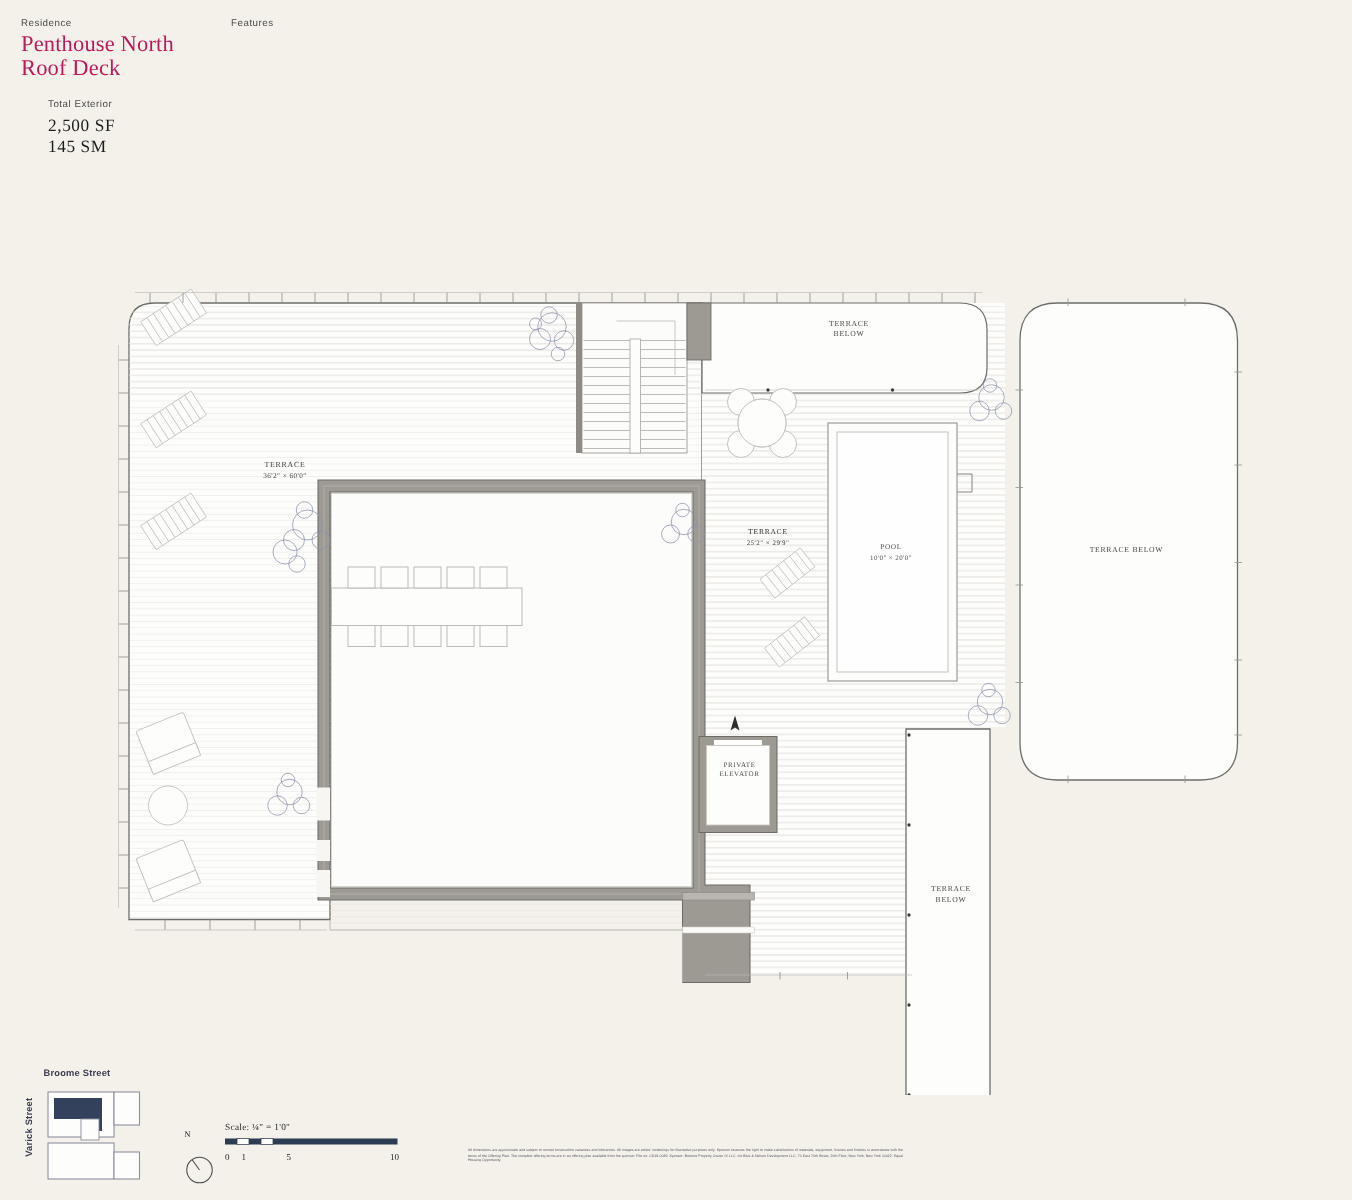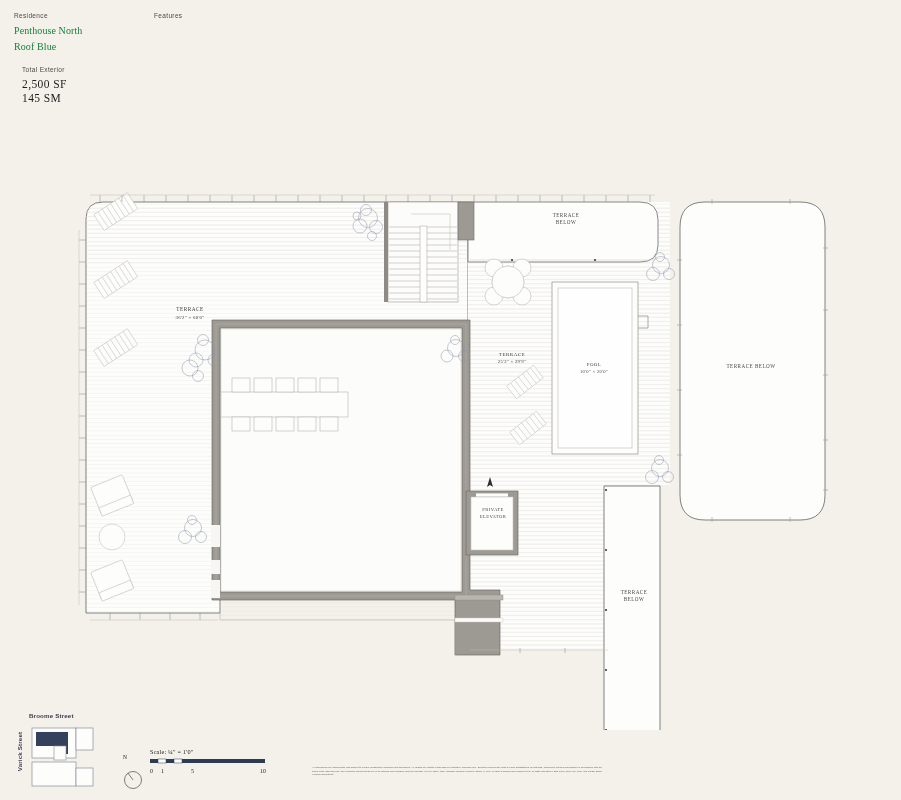--- a/index.html
+++ b/index.html
@@ -18,28 +18,28 @@
   .col{position:absolute;top:0;}
   .col-a{left:0;}
   .col-b{left:140px;}
   .eyebrow{
     font-family:"Liberation Sans",sans-serif;
     font-size:6.5px;letter-spacing:.35px;color:#4a4a4a;
     margin:0 0 4px 0;font-weight:400;
   }
   .big{
     font-family:"Liberation Serif",serif;
-    font-size:10px;line-height:15.5px;color:#15803d;
+    font-size:15px;line-height:15.5px;color:#be185d;
     letter-spacing:.1px;font-weight:400;
   }
   .area{
     font-family:"Liberation Serif",serif;
     font-size:11.5px;line-height:14px;color:#1d1d1d;letter-spacing:.4px;
   }
-  .blk-total{position:absolute;left:8px;top:54px;}
+  .blk-total{position:absolute;left:18px;top:54px;}
 
   
   .plan{position:absolute;left:0;top:150px;width:901px;height:580px;}
   svg.planvg{display:block;}
 
   
   .keymap{position:absolute;left:14px;top:712px;width:100px;height:80px;}
   .keymap .kmtitle{
     position:absolute;left:15px;top:0;font-size:6.2px;color:#3b3b50;
     font-weight:700;letter-spacing:.15px;
@@ -67,21 +67,21 @@
 <body>
 
 <div class="page">
 
   <div class="hdr">
 
     <div class="col col-a">
       <div class="eyebrow">Residence</div>
       <div class="big">
         <div>Penthouse North</div>
-        <div>Roof Blue</div>
+        <div>Roof Deck</div>
       </div>
     </div>
 
     <div class="col col-a blk-total">
       <div class="eyebrow">Total Exterior</div>
       <div class="area">2,500 SF</div>
       <div class="area">145 SM</div>
     </div>
 
     <div class="col col-b">

